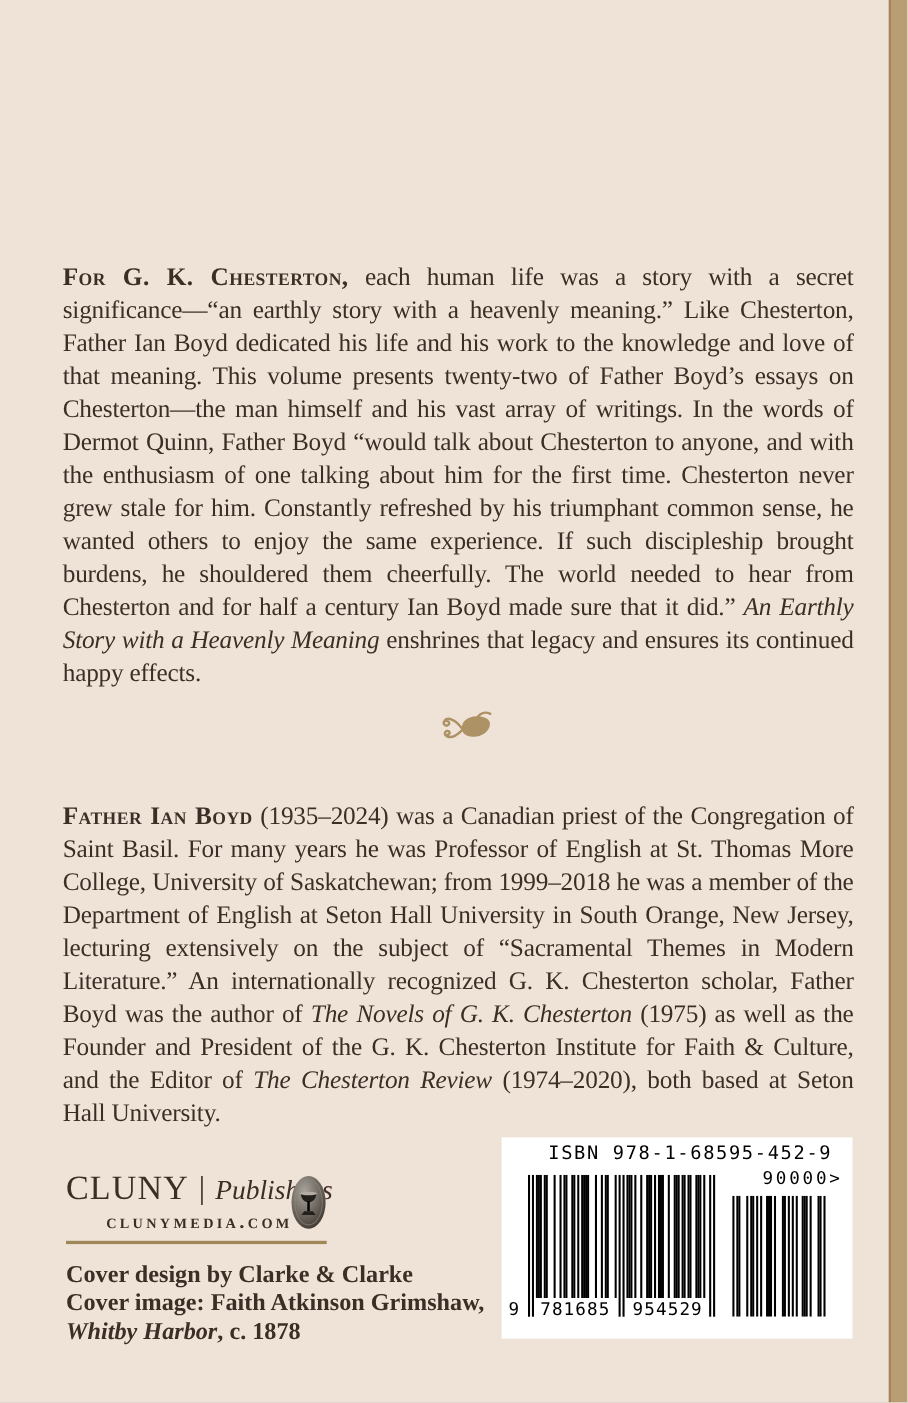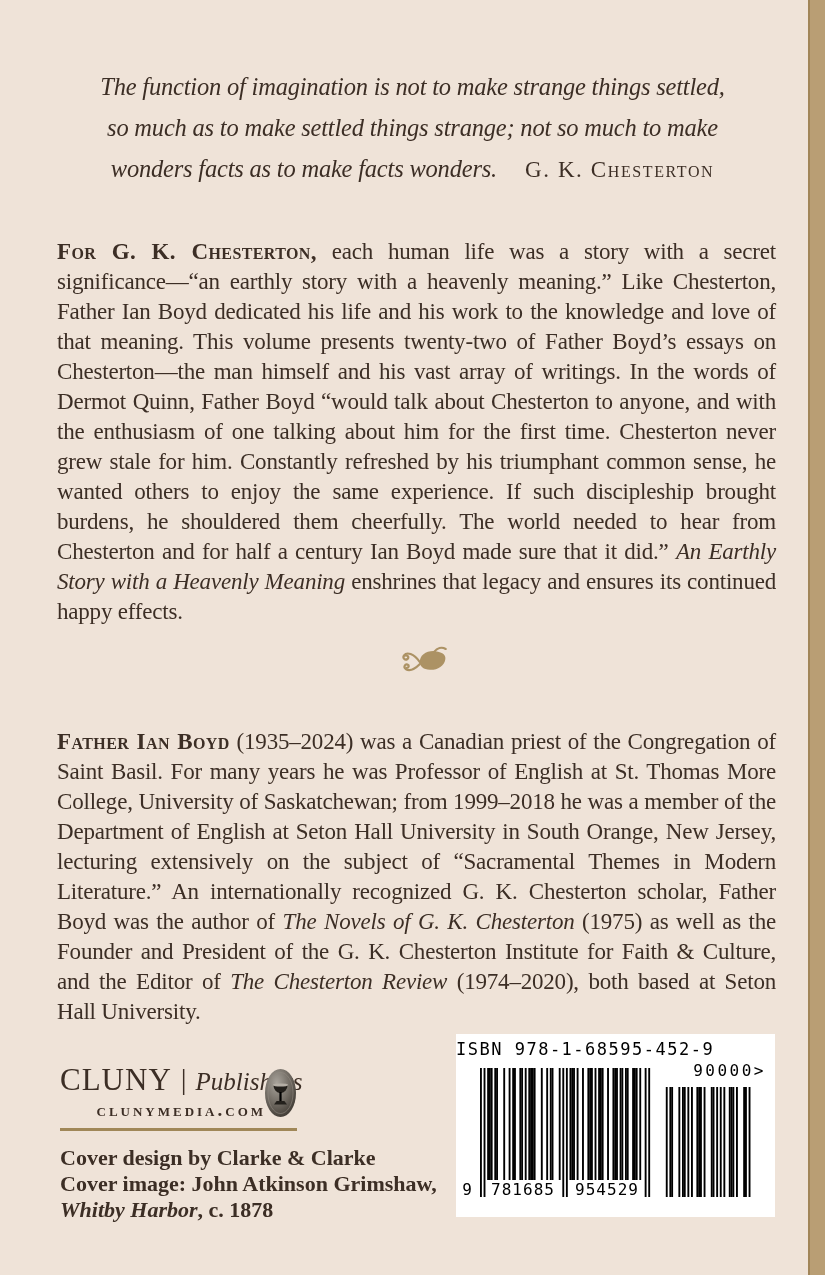--- a/index.html
+++ b/index.html
@@ -55,21 +55,21 @@
   
   .credits{position:absolute;left:60px;top:1145px;font-size:22px;line-height:26px;font-weight:bold;}
   .credits .ital{font-style:italic;}
   
   .barcode-box{
     position:absolute;left:456px;top:1034px;width:319px;height:183px;
     background:#ffffff;color:#000;
     font-family:"DejaVu Sans Mono", monospace;
   }
   .isbn-label{
-    position:absolute;top:5px;left:0;width:100%;text-align:left;
+    position:absolute;top:5px;left:12px;width:100%;text-align:center;
     font-size:17px;letter-spacing:1.5px;white-space:nowrap;
   }
   .price-code{
     position:absolute;top:27px;right:9px;
     font-size:16px;letter-spacing:2.5px;
   }
   .ean-svg{position:absolute;left:24px;top:34px;}
   .addon-svg{position:absolute;left:208px;top:53px;}
   .ean-digit{position:absolute;top:147px;font-size:16px;line-height:18px;text-align:center;}
   .d-left{left:2px;width:18px;}
@@ -77,25 +77,20 @@
   .d-right{left:115px;width:72px;letter-spacing:1px;}
   svg rect{fill:#000;}
 </style>
 </head>
 <body>
 
 <div class="cover">
 
   <div class="spine"></div>
 
-  <div class="quote-block">
-    <div class="quote-line">The function of imagination is not to make strange things settled,</div>
-    <div class="quote-line">so much as to make settled things strange; not so much to make</div>
-    <div class="quote-line"><span>wonders facts as to make facts wonders.</span><span class="quote-attrib">G. K. Chesterton</span></div>
-  </div>
 
   <p class="para synopsis"><span class="lead">For G. K. Chesterton,</span><span> each human life was a story with a secret significance—“an earthly story with a heavenly meaning.” Like Chesterton, Father Ian Boyd dedicated his life and his work to the knowledge and love of that meaning. This volume presents twenty-two of Father Boyd’s essays on Chesterton—the man himself and his vast array of writings. In the words of Dermot Quinn, Father Boyd “would talk about Chesterton to anyone, and with the enthusiasm of one talking about him for the first time. Chesterton never grew stale for him. Constantly refreshed by his triumphant common sense, he wanted others to enjoy the same experience. If such discipleship brought burdens, he shouldered them cheerfully. The world needed to hear from Chesterton and for half a century Ian Boyd made sure that it did.” </span><span class="btitle">An Earthly Story with a Heavenly Meaning</span><span> enshrines that legacy and ensures its continued happy effects.</span></p>
 
   <svg class="ornament" viewBox="0 0 64 40">
     <g fill="#AC9264" stroke="#AC9264">
       <path d="M33 20 C32 11 41 6 50 7 C59 8 62 12 61 16 C60 23 52 28 44 27.5 C36.5 27 33.6 24 33 20 Z" stroke="none"></path>
       <path d="M49 7.5 C52 3.5 57 2 61.5 4.5" fill="none" stroke-width="2.4" stroke-linecap="round"></path>
       <path d="M33 19 C26 9.5 18.5 7.5 15.5 11.5 C13.5 14.5 16.5 17.5 19.2 15.6 C21.3 14 19.6 10.8 16.8 11.8" fill="none" stroke-width="2.4" stroke-linecap="round"></path>
       <path d="M33 21 C27 27 21 29 17.3 26.6 C14.5 24.5 16.6 20.8 19.4 21.8 C21.6 22.6 20.8 25.6 18.6 25.4" fill="none" stroke-width="2.4" stroke-linecap="round"></path>
     </g>
@@ -125,21 +120,21 @@
     <path d="M9.5 17.5 a7 7.5 0 0 0 14 0 Z" fill="#23201c"></path>
     <ellipse cx="16.5" cy="17" rx="7.6" ry="1.6" fill="#b4aea5"></ellipse>
     <rect x="15.4" y="24" width="2.2" height="9" fill="#23201c"></rect>
     <path d="M10 36.5 h13 l-2.6 -3.4 h-7.8 Z" fill="#23201c"></path>
   </svg>
 
   <div class="gold-rule"></div>
 
   <div class="credits">
     <div>Cover design by Clarke &amp; Clarke</div>
-    <div>Cover image: John Atkinson Grimshaw,</div>
+    <div>Cover image: Faith Atkinson Grimshaw,</div>
     <div><span class="ital">Whitby Harbor</span><span>, c. 1878</span></div>
   </div>
 
   <div class="barcode-box">
     <div class="isbn-label">ISBN 978-1-68595-452-9</div>
     <div class="price-code">90000&gt;</div>
     <svg id="ean-svg" class="ean-svg" width="172" height="130">
         <rect x="0.00" y="0" width="1.87" height="129"></rect>
         <rect x="3.58" y="0" width="1.87" height="129"></rect>
         <rect x="7.16" y="0" width="1.87" height="112"></rect>

